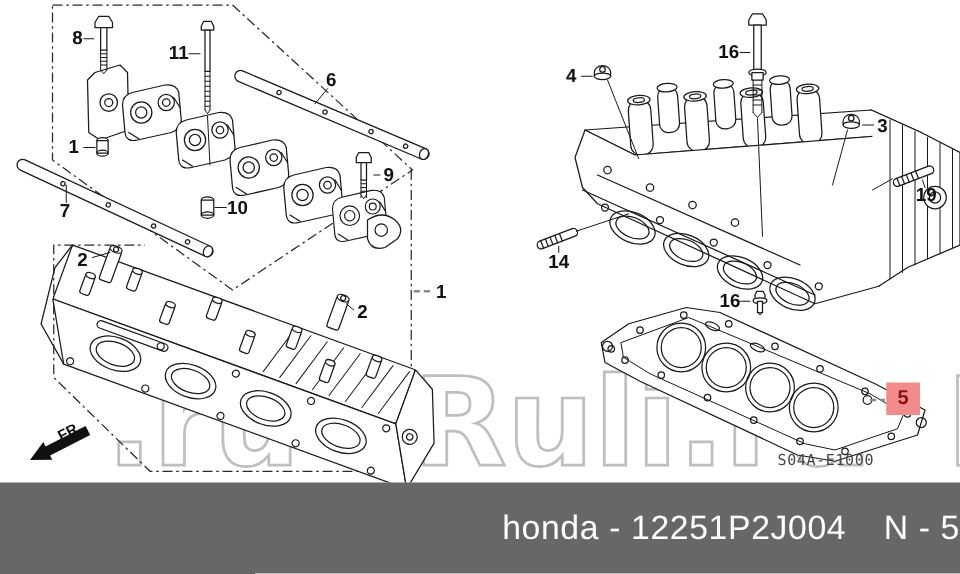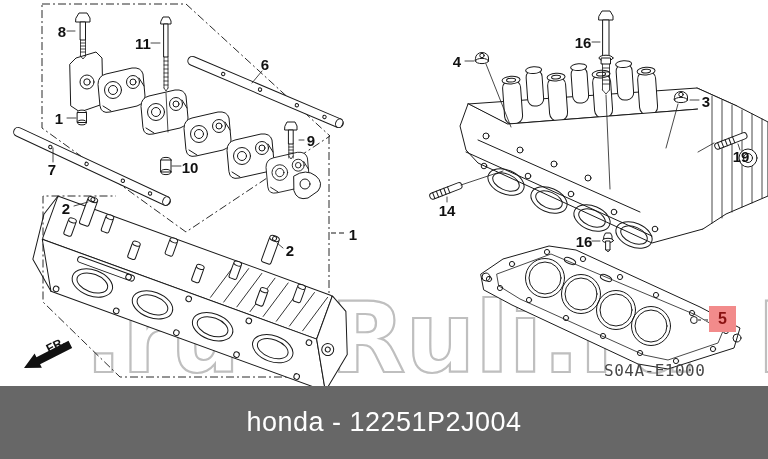--- a/index.html
+++ b/index.html
@@ -14,25 +14,25 @@
   .leader{stroke:#8a8a8a;stroke-width:2;fill:none;stroke-dasharray:5 3;}
   .wm{fill:rgba(255,255,255,.45);stroke:#bfbfbf;stroke-width:2.2;
       font-family:"DejaVu Sans",sans-serif;font-weight:bold;font-size:98px;}
   
   .num{position:absolute;transform:translate(-50%,-50%);font-weight:bold;font-size:15px;
        color:#111;white-space:nowrap;line-height:1;}
   .hbox{position:absolute;left:709px;top:306px;width:27px;height:26px;background:#f28b8b;
         display:flex;align-items:center;justify-content:center;}
   .hbox .num5{font-weight:bold;font-size:16px;color:#8a1212;line-height:1;}
   .code{position:absolute;left:604px;top:361px;font-family:"DejaVu Sans Mono",monospace;
-        font-size:16px;letter-spacing:.5px;color:#474747;}
+        font-size:12px;letter-spacing:.5px;color:#474747;padding-left:18px;}
   .fr{position:absolute;left:46px;top:338px;font-weight:bold;font-size:12px;color:#111;
       transform:rotate(-27deg);}
   .footer{position:absolute;left:0;top:386px;width:768px;height:73px;background:#676767;
-          display:flex;align-items:center;justify-content:center;gap:30px;}
+          display:flex;align-items:center;justify-content:flex-end;gap:30px;}
   .footer span{color:#ffffff;font-size:27px;font-weight:400;letter-spacing:.5px;}
 </style>
 </head>
 <body>
 
 <div class="stage">
 
   <svg width="768" height="386" viewBox="0 0 768 386">
     <defs>
       <g id="rb">
@@ -348,15 +348,16 @@
   <div class="hbox">
     <span class="num5">5</span>
   </div>
 
   <span class="code">S04A-E1000</span>
 
   <span class="fr">FR.</span>
 
   <div class="footer">
     <span>honda - 12251P2J004</span>
+    <span>N - 5</span>
   </div>
 
 </div>
 
 </body></html>

